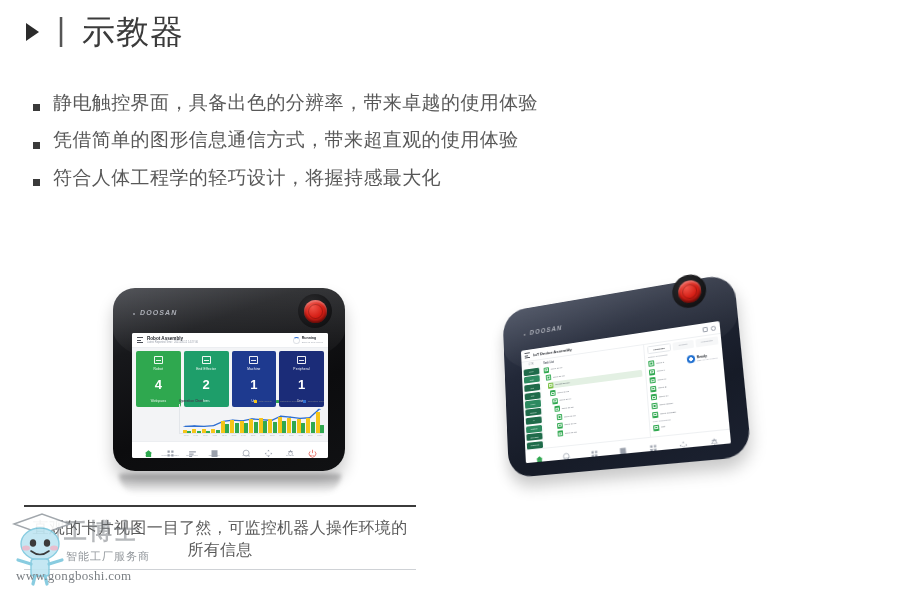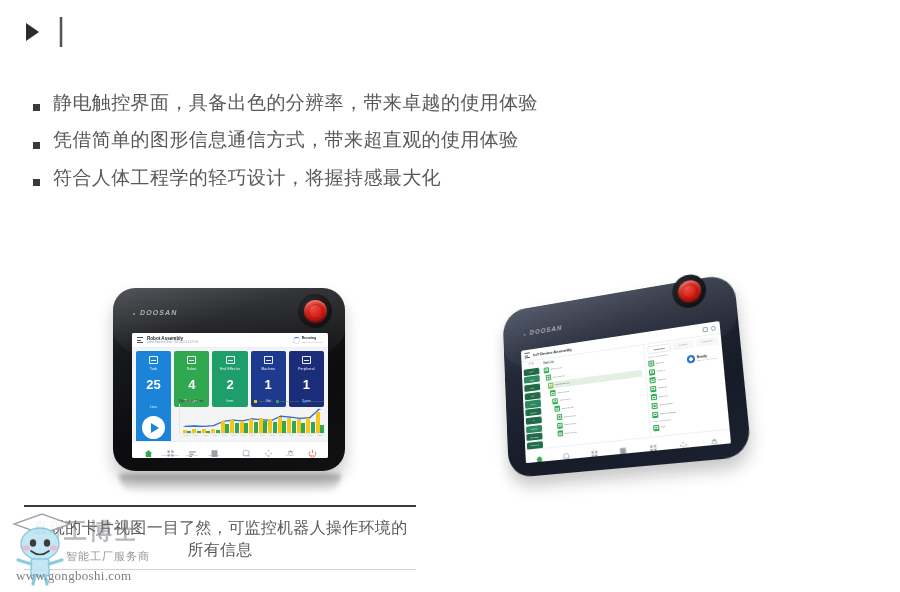--- a/index.html
+++ b/index.html
@@ -427,20 +427,21 @@
   }
 </style>
 </head>
 <body>
 
 <div id="slide">
 
   <div class="header">
     <span class="tri-icon"></span>
     <span class="title-sep">|</span>
+    <span class="title-sub">示教器</span>
   </div>
 
   <div class="bullets">
     <div class="bullet-row">
       <span class="bullet-sq"></span>
       <span class="bullet-text">静电触控界面，具备出色的分辨率，带来卓越的使用体验</span>
     </div>
     <div class="bullet-row">
       <span class="bullet-sq"></span>
       <span class="bullet-text">凭借简单的图形信息通信方式，带来超直观的使用体验</span>
@@ -474,30 +475,20 @@
           <div class="ra-status">
             <span class="ra-status-ring"></span>
             <div>
               <div class="ra-status-t">Running</div>
               <div class="ra-status-s">2021-08-12 14:27:06</div>
             </div>
           </div>
         </div>
 
         <div class="ra-cards">
-          <div class="ra-card first" id="card0" style="background: rgb(27, 132, 216);">
-            <span class="c-ico"></span>
-            <span class="c-lbl">Task</span>
-            <span class="c-val">25</span>
-            <span class="c-sub" style="bottom:46px;">Lines</span>
-            <div class="run-circle">
-              <span class="run-tri"></span>
-            </div>
-            <span class="c-sub">Run</span>
-          </div>
           <div class="ra-card" id="card1" style="background: rgb(47, 168, 79);">
             <span class="c-ico"></span>
             <span class="c-lbl">Robot</span>
             <span class="c-val">4</span>
             <span class="c-sub">Workspaces</span>
           </div>
           <div class="ra-card" id="card2" style="background: rgb(30, 158, 106);">
             <span class="c-ico"></span>
             <span class="c-lbl">End Effector</span>
             <span class="c-val">2</span>

